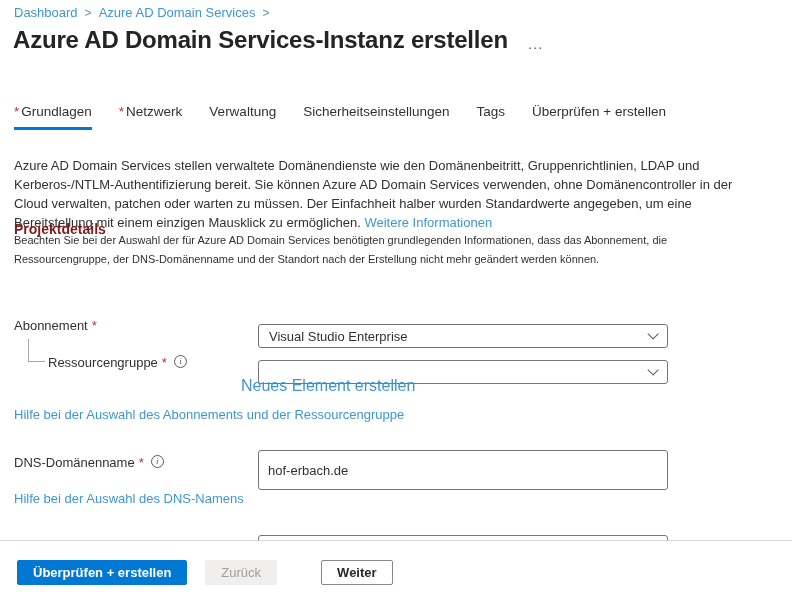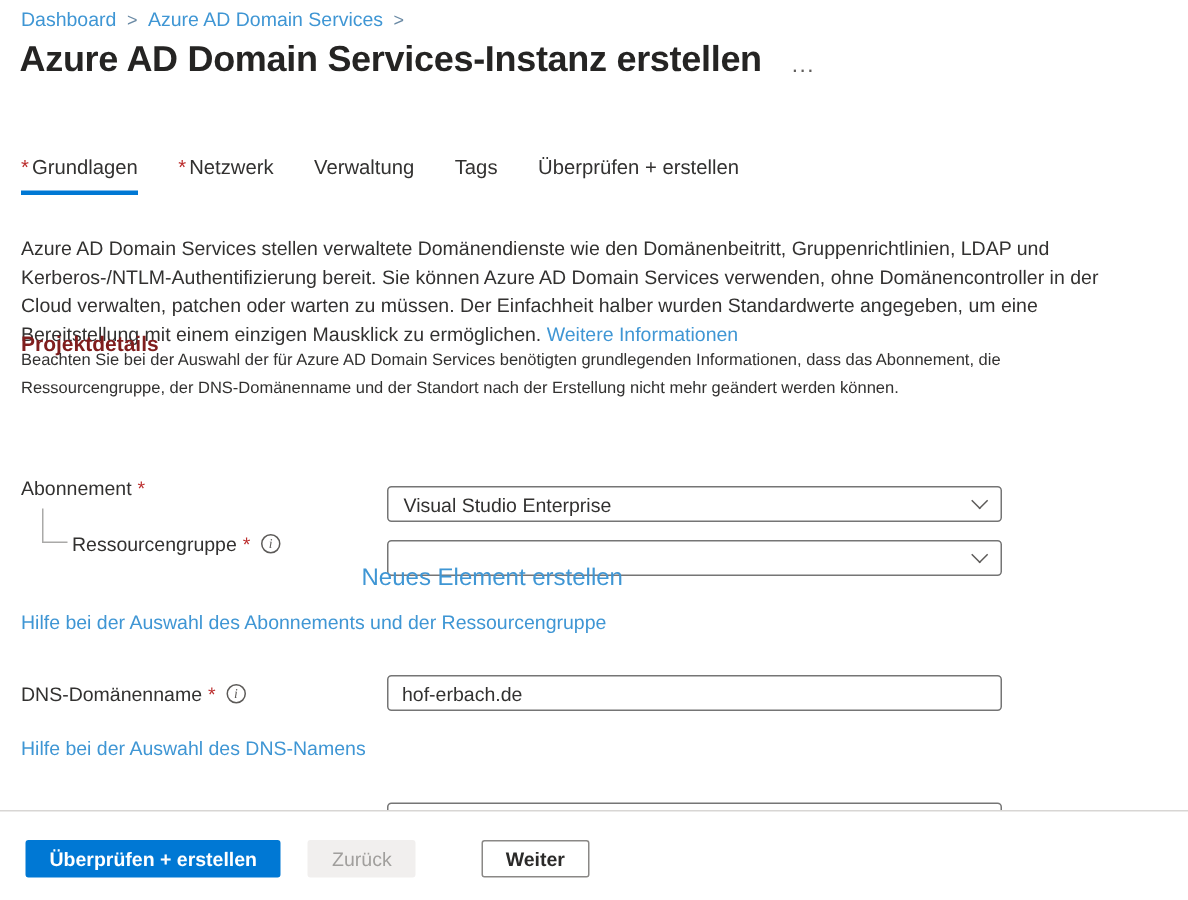--- a/index.html
+++ b/index.html
@@ -23,21 +23,21 @@
   .tabs { position: absolute; top: 104px; left: 14px; display: flex; font-size: 13.5px; }
   .tab { padding-bottom: 8px; margin-right: 27px; color: #323130; cursor: pointer; white-space: nowrap; }
   .tab.active { font-weight: 400; border-bottom: 3px solid #0078d4; }
   .tab-star { color: #bc2f2f; margin-right: 2px; }
   
   .intro { position: absolute; top: 156px; left: 14px; width: 744px; font-size: 13px; line-height: 19px; }
   .link { color: #3f96d4; cursor: pointer; text-decoration: none; }
   .section-heading { position: absolute; top: 221px; left: 14px; font-size: 14px; font-weight: 700; color: #7f1d1d; }
   .project-desc { position: absolute; top: 231px; left: 14px; width: 706px; font-size: 11px; line-height: 19px; }
   
-  .field-label { position: absolute; font-size: 13px; color: #323130; display: flex; align-items: center; }
+  .field-label { position: absolute; font-size: 13px; color: #323130; display: flex; }
   .req { color: #bc2f2f; margin-left: 4px; }
   .info-icon {
     display: inline-flex; align-items: center; justify-content: center;
     width: 13px; height: 13px; border: 1px solid #5c5a58; border-radius: 50%;
     font-size: 9px; color: #5c5a58; margin-left: 7px; cursor: pointer;
     font-family: "Liberation Serif", serif; font-style: italic; line-height: 1;
   }
   .label-subscription { top: 318px; left: 14px; }
   .label-rg { top: 355px; left: 48px; }
   .label-dns { top: 455px; left: 14px; }
@@ -51,21 +51,21 @@
     display: flex; align-items: center; justify-content: space-between;
     padding: 0 12px 0 10px; font-size: 13px; cursor: pointer; margin-top: 11px;
   }
   .dropdown1 { top: 313px; }
   .dropdown2 { top: 349px; }
   .chevron {
     width: 8px; height: 8px; border: solid #5c5a58;
     border-width: 0 1.5px 1.5px 0; transform: rotate(45deg) translateY(-3px);
   }
   .text-input {
-    position: absolute; left: 258px; width: 410px; height: 24px;
+    position: absolute; left: 258px; width: 410px; height: 40px;
     border: 1px solid #757575; border-radius: 3px; background: #fff;
     font-size: 13px; padding: 0 9px; font-family: "Liberation Sans", sans-serif;
     color: #323130; outline: none;
   }
   .input-dns { top: 450px; }
   .partial-input { top: 535px; height: 22px; }
   .create-link { position: absolute; top: 377px; left: 241px; font-size: 16px; }
   .help1 { position: absolute; top: 407px; left: 14px; font-size: 13px; }
   .help2 { position: absolute; top: 491px; left: 14px; font-size: 13px; }
   
@@ -96,20 +96,23 @@
 
 <div class="tabs">
   <div class="tab active">
     <span class="tab-star">*</span><span>Grundlagen</span>
   </div>
   <div class="tab">
     <span class="tab-star">*</span><span>Netzwerk</span>
   </div>
   <div class="tab">
     <span>Verwaltung</span>
+  </div>
+  <div class="tab">
+    <span>Sicherheitseinstellungen</span>
   </div>
   <div class="tab">
     <span>Tags</span>
   </div>
   <div class="tab">
     <span>Überprüfen + erstellen</span>
   </div>
 </div>
 
 <p class="intro">

